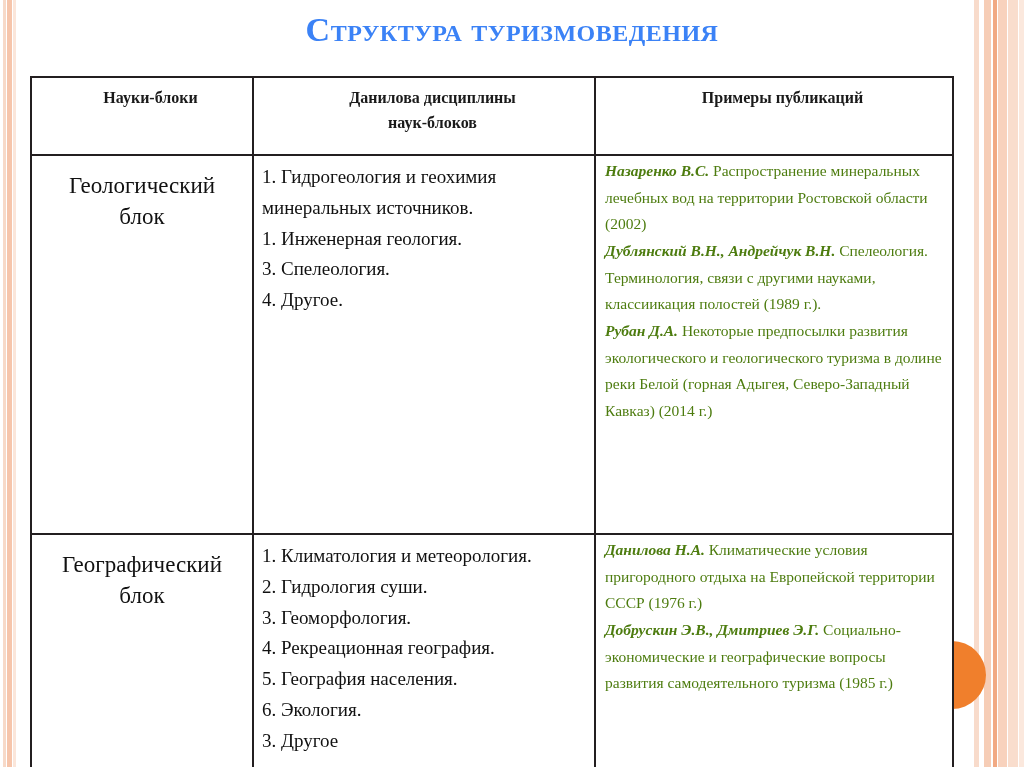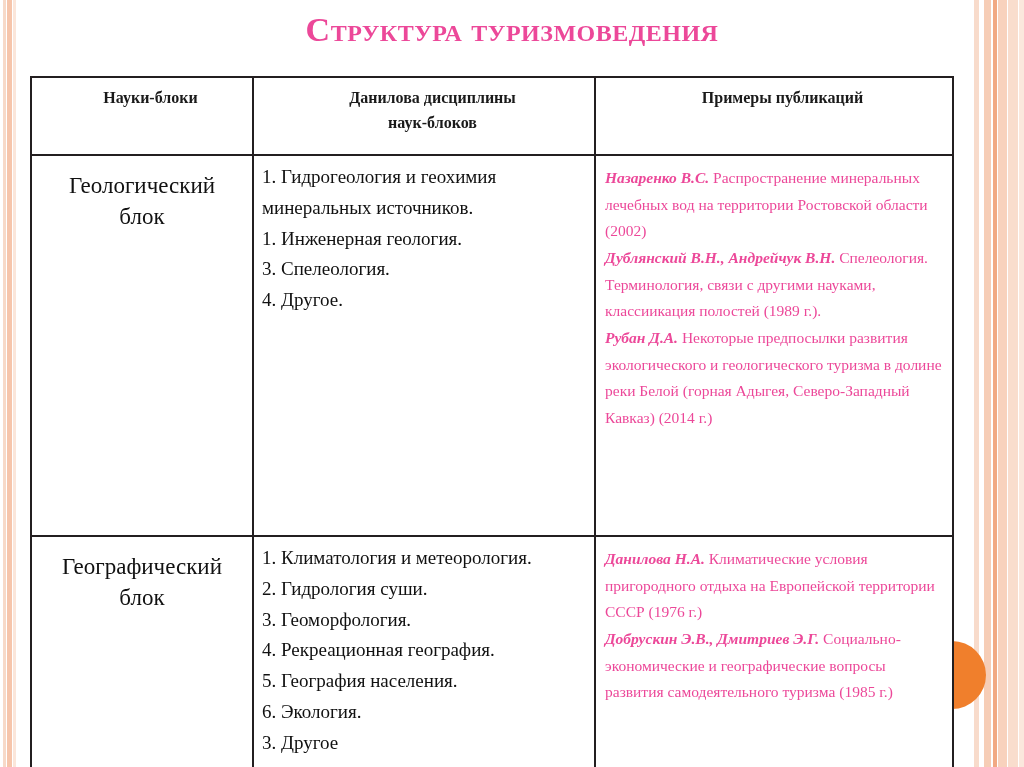--- a/index.html
+++ b/index.html
@@ -56,21 +56,21 @@
     position: absolute;
     left: 0;
     right: 0;
     top: 11px;
     text-align: center;
     font-family: "Liberation Serif", "DejaVu Serif", serif;
     font-size: 34px;
     font-weight: bold;
     font-variant: small-caps;
     letter-spacing: 0.5px;
-    color: #ec4899;
+    color: #3b82f6;
     white-space: nowrap;
   }
 
   
   .table-wrap {
     position: absolute;
     left: 30px;
     top: 76px;
     width: 924px;
   }
@@ -121,24 +121,24 @@
     padding: 6px 8px 8px 8px;
     font-size: 19px;
     line-height: 1.62;
     color: #111111;
     margin-top: 40px;
   }
   td.disc-cell .disc-item { display: block; white-space: nowrap; }
 
   
   td.pub-cell {
-    padding: 9px 8px 8px 9px;
+    padding: 2px 8px 8px 9px;
     font-size: 15.5px;
     line-height: 1.72;
-    color: #ec4899;
+    color: #4d7c0f;
     margin-top: 29px;
   }
   td.pub-cell .pub-entry { display: block; }
   td.pub-cell .pub-author {
     font-style: italic;
     font-weight: bold;
   }
 
   
   tr.row-geo td { height: 362px; }

